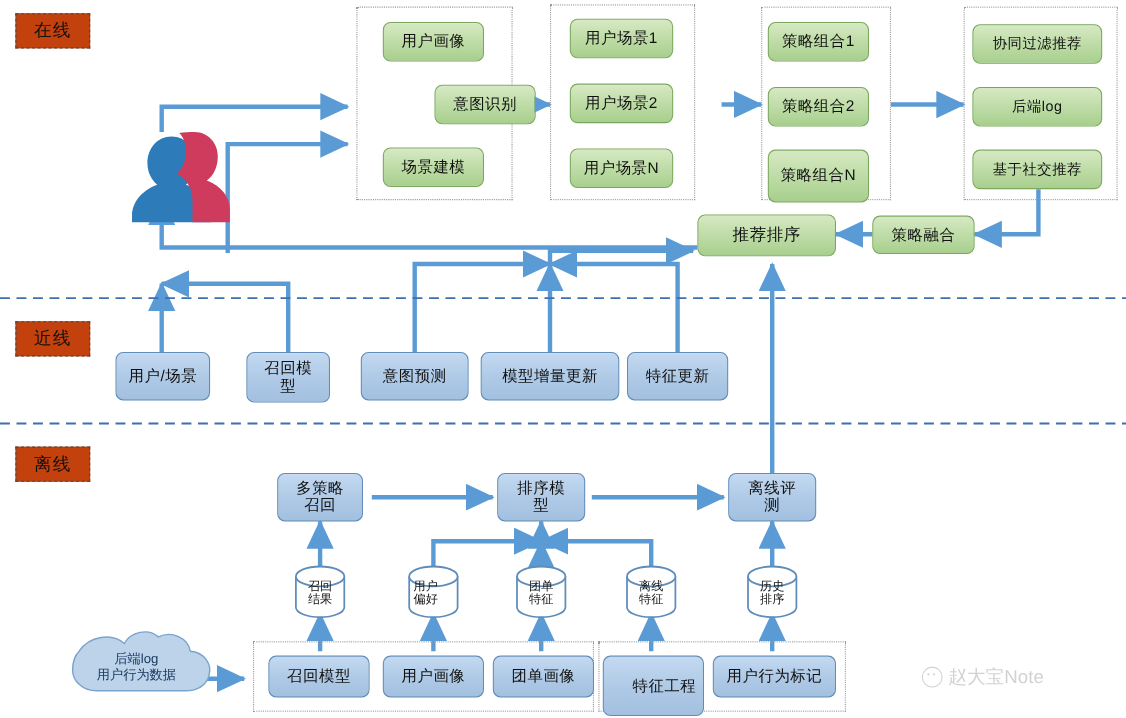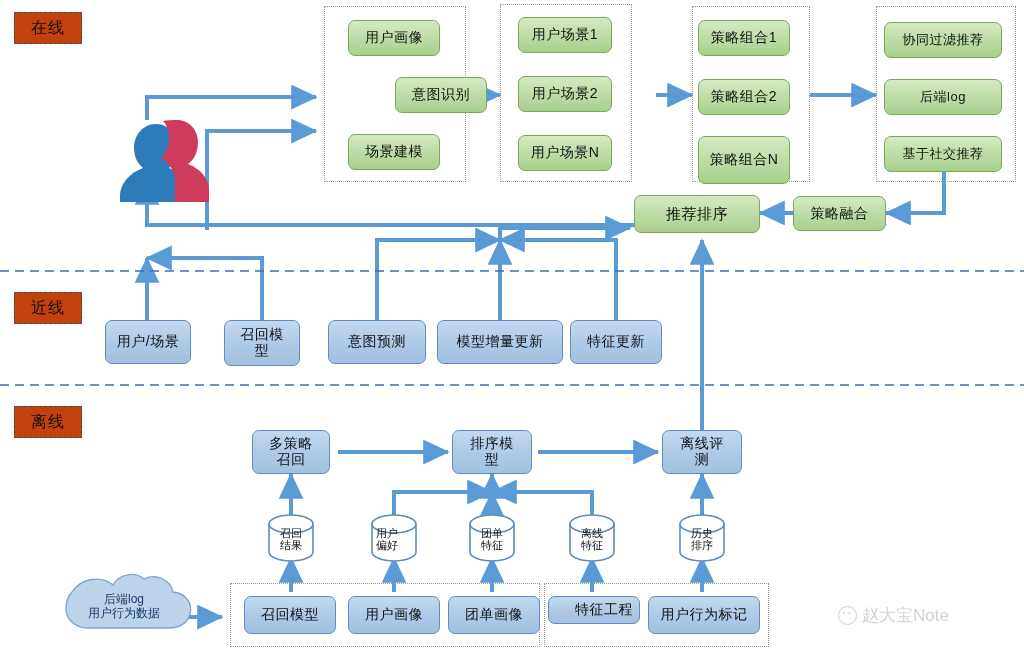--- a/index.html
+++ b/index.html
@@ -206,21 +206,21 @@
     <div class="cyl-label line2">历史
 排序</div>
   </div>
 
   <div class="group" style="left:230px;top:583px;width:310px;height:64px;"></div>
   <div class="group" style="left:544px;top:583px;width:225px;height:64px;"></div>
 
   <div class="nodebox blue" style="left:244px;top:596px;width:92px;height:38px;">召回模型</div>
   <div class="nodebox blue" style="left:348px;top:596px;width:92px;height:38px;">用户画像</div>
   <div class="nodebox blue" style="left:448px;top:596px;width:92px;height:38px;">团单画像</div>
-  <div class="nodebox blue" style="left:548px;top:596px;width:92px;height:28px;padding-left:20px;">特征工程</div>
+  <div class="nodebox blue" style="left:548px;top:596px;width:92px;height:55px;padding-left:20px;">特征工程</div>
   <div class="nodebox blue" style="left:648px;top:596px;width:112px;height:38px;">用户行为标记</div>
 
   <div class="cloud" style="left:62px;top:580px;width:124px;height:52px;">
     <div class="cloud-label line2">后端log
 用户行为数据</div>
   </div>
 
   <div class="wm" style="left:838px;top:604px;">
     <span class="wm-ico"></span>
     <span>赵大宝Note</span>

